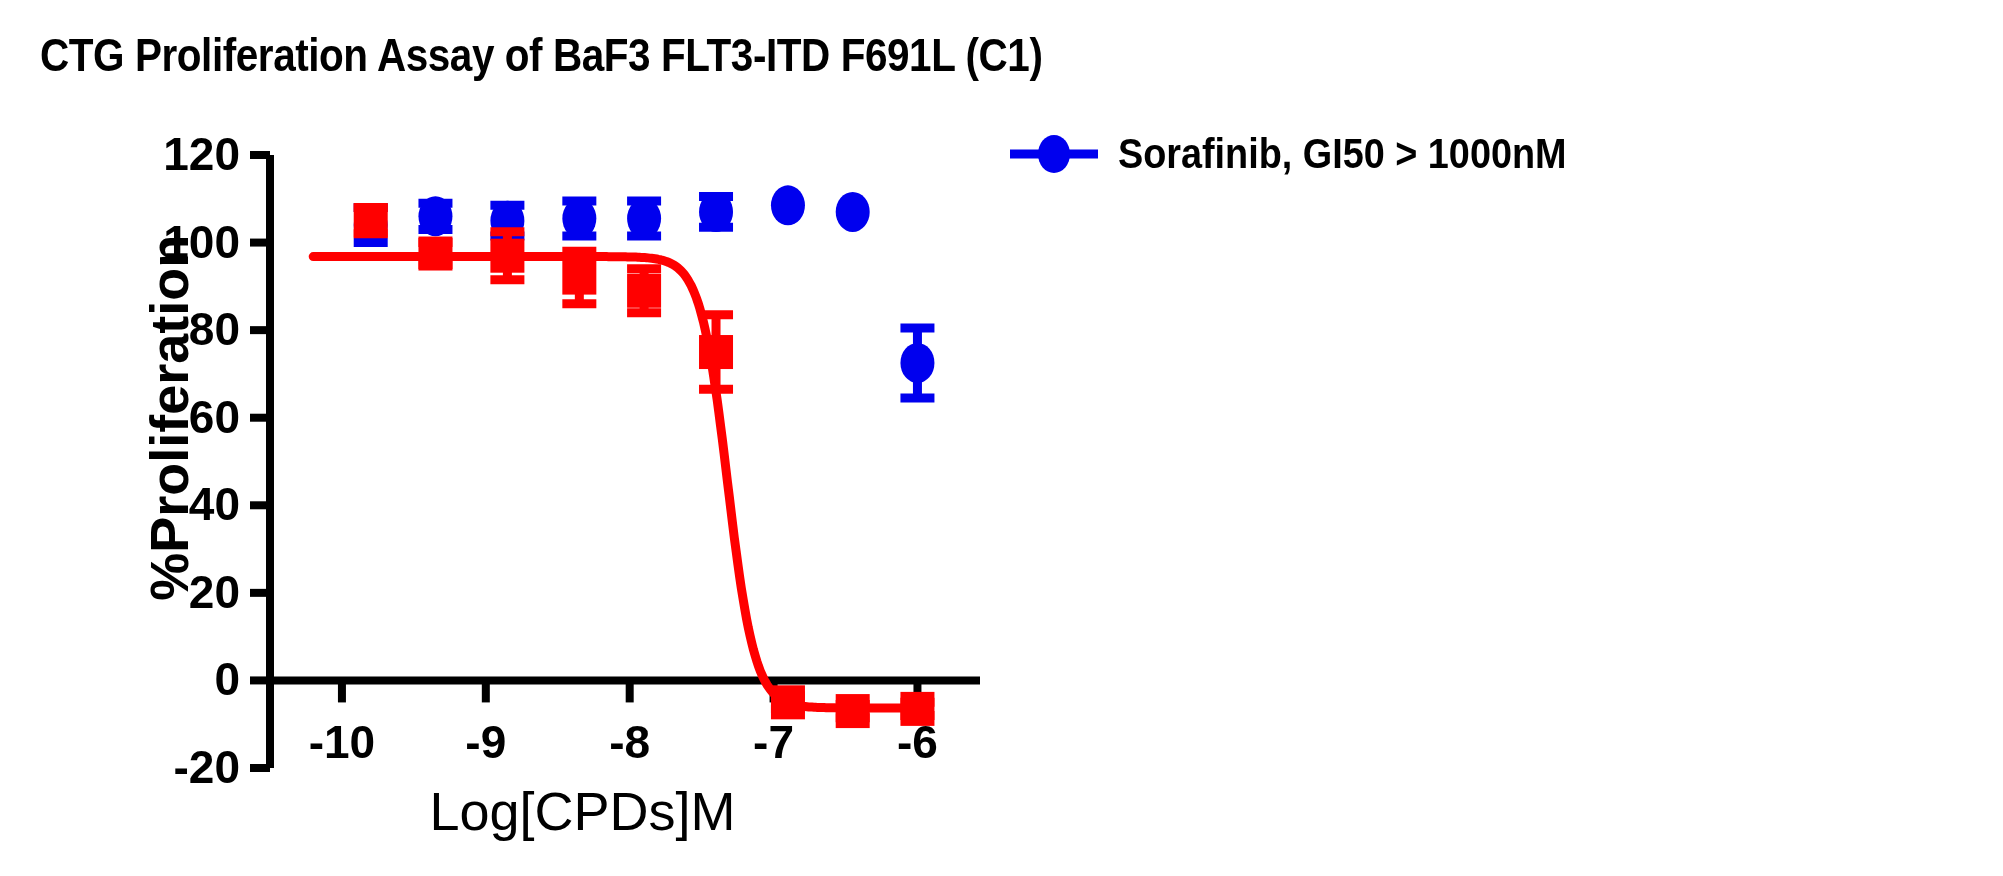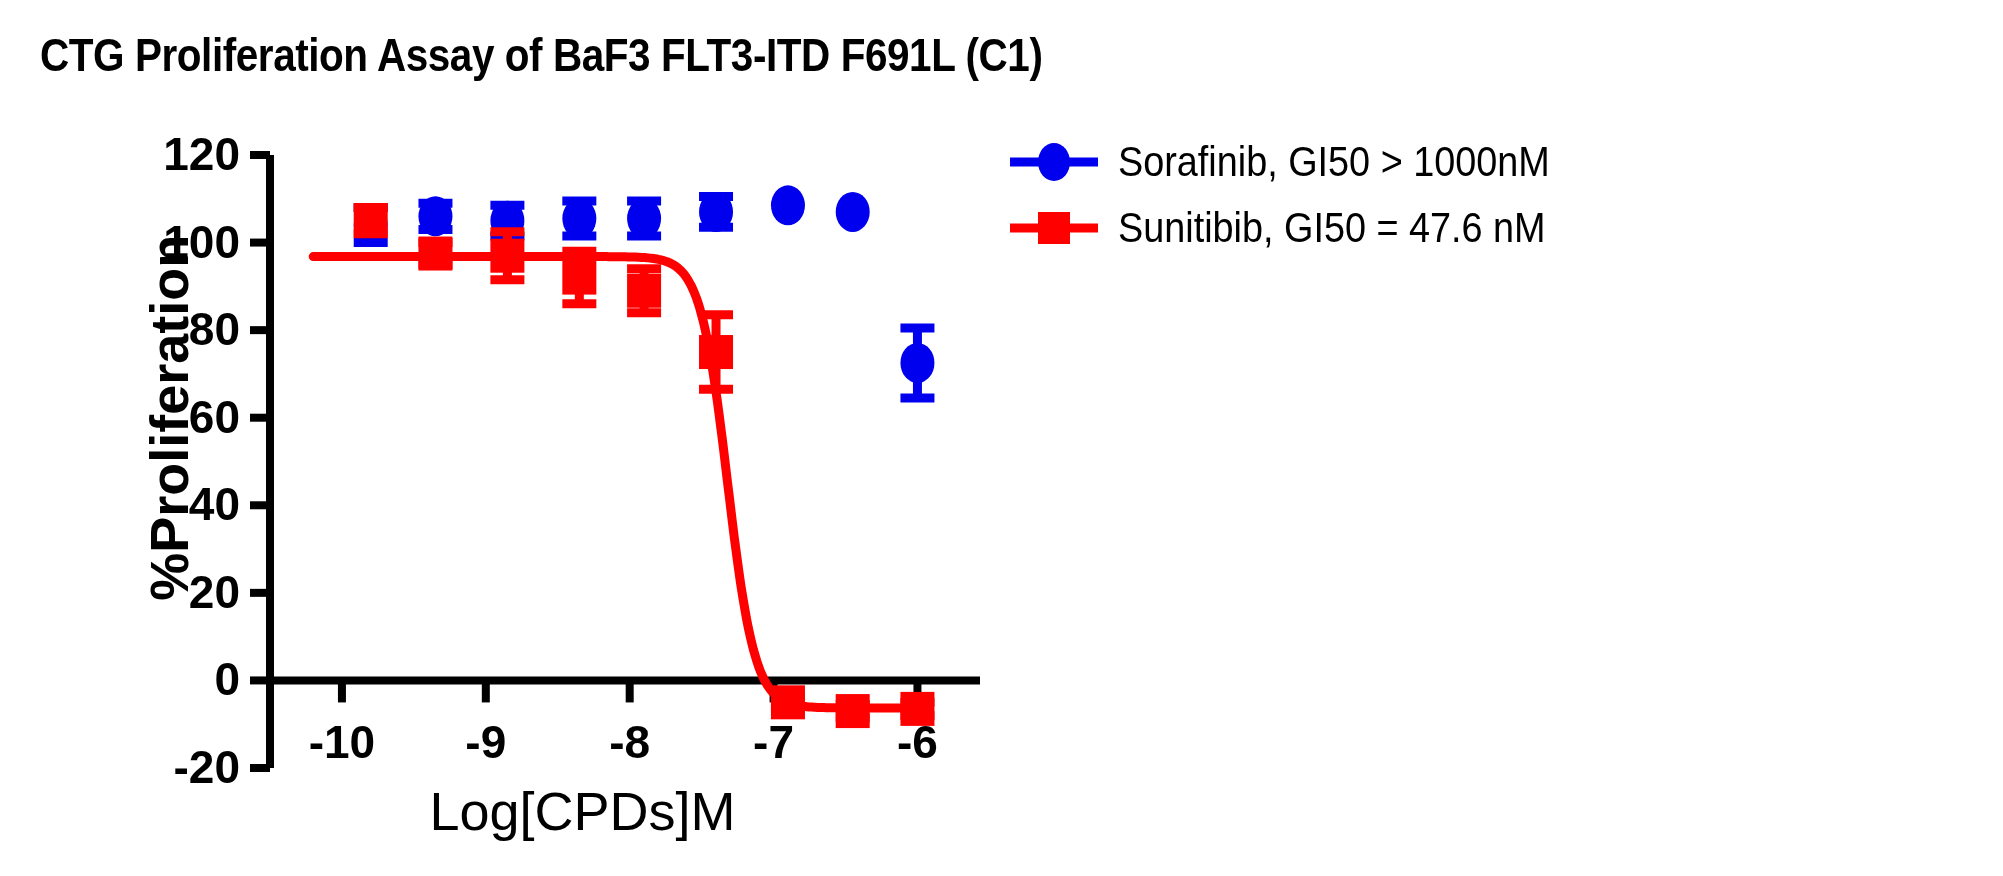--- a/index.html
+++ b/index.html
@@ -11,21 +11,21 @@
     position:absolute;left:40px;top:28px;
     font-size:46px;font-weight:bold;letter-spacing:-0.5px;
     transform:scaleX(0.88);transform-origin:left top;
     white-space:nowrap;color:#000;
   }
 
   #plot-area{position:absolute;left:0;top:0;width:1000px;height:876px;}
 
   svg{display:block;}
 
-  .legend{position:absolute;left:1000px;top:134px;width:1003px;}
+  .legend{position:absolute;left:1000px;top:126px;width:1003px;font-weight:bold;}
   .legend-row{display:flex;align-items:center;height:56px;margin-bottom:10px;}
   .legend-key{width:92px;height:40px;position:relative;flex:0 0 92px;
               margin-right:18px;margin-left:8px;}
   .legend-key svg{position:absolute;left:0;top:0;}
   .legend-label{font-size:42px;line-height:1;white-space:nowrap;
                 transform:scaleX(0.9);transform-origin:left center;color:#000;}
 </style>
 </head>
 <body>
 
@@ -146,24 +146,15 @@
   <div class="legend">
     <div class="legend-row">
       <span class="legend-key">
         <svg width="92" height="40" viewBox="0 0 92 40">
           <line x1="2" y1="20" x2="90" y2="20" stroke="#0000EE" stroke-width="9"></line>
           <ellipse cx="46" cy="20" rx="16" ry="19" fill="#0000EE"></ellipse>
         </svg>
       </span>
       <span class="legend-label">Sorafinib, GI50 &gt; 1000nM</span>
     </div>
-    <div class="legend-row">
-      <span class="legend-key">
-        <svg width="92" height="40" viewBox="0 0 92 40">
-          <line x1="2" y1="20" x2="90" y2="20" stroke="#FF0000" stroke-width="9"></line>
-          <rect x="30" y="4" width="32" height="32" fill="#FF0000"></rect>
-        </svg>
-      </span>
-      <span class="legend-label">Sunitibib, GI50 = 47.6 nM</span>
-    </div>
   </div>
 
 </div>
 
 </body></html>

